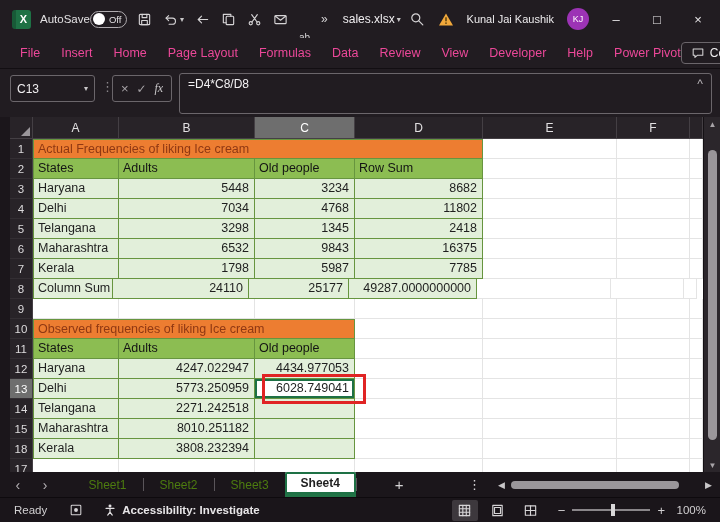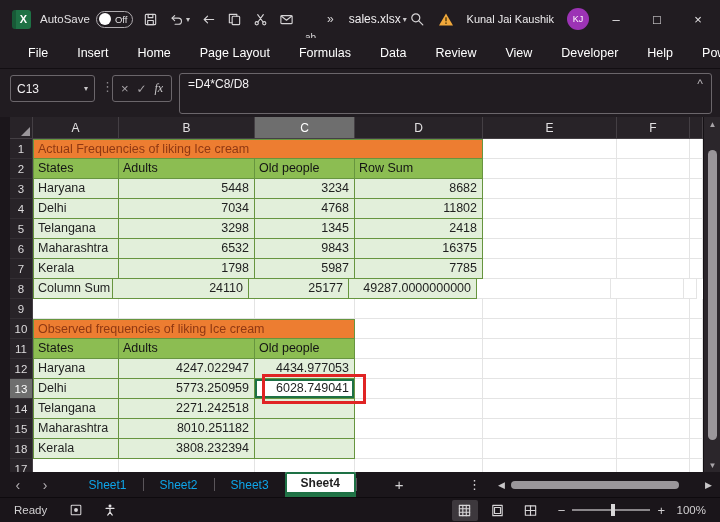--- a/index.html
+++ b/index.html
@@ -12,41 +12,41 @@
   }
   *{box-sizing:border-box; margin:0; padding:0;}
   html,body{width:720px;height:522px;overflow:hidden;}
   body{font-family:"Liberation Sans","DejaVu Sans",sans-serif;background:var(--dark1);position:relative;color:var(--txt);}
   svg{display:block;}
   .ic{stroke:#D6D4D6;fill:none;stroke-width:1.2;stroke-linecap:round;stroke-linejoin:round;}
 
   
   .titlebar{position:absolute;left:0;top:0;width:720px;height:38px;display:flex;align-items:center;padding:0 8px 0 12px;background:var(--dark1);}
   .xl-logo{width:19px;height:19px;border-radius:3px;background:#1E7145;color:#fff;font-size:11px;font-weight:bold;display:flex;align-items:center;justify-content:center;margin-right:9px;border-left:4px solid #185A37;}
-  .autosave-lbl{font-size:11.5px;margin-right:6px;color:#E2E0E2;}
+  .autosave-lbl{font-size:11.5px;margin-right:0;color:#E2E0E2;}
   .toggle{width:37px;height:17px;border:1px solid #AFABAF;border-radius:9px;display:flex;align-items:center;padding:0 4px 0 2px;margin-right:10px;}
   .knob{width:12px;height:12px;border-radius:50%;background:#fff;margin-right:4px;}
   .toggle-state{font-size:9.5px;color:#E2E0E2;}
   .qat{display:flex;align-items:center;gap:11px;}
   .qat-btn{display:flex;align-items:center;}
   .dd{font-size:8px;color:#C8C6C8;margin-left:2px;}
   .ab-ic{font-size:10px;color:#D6D4D6;line-height:9px;text-align:center;margin-top:45px;}
   .ab-ic .sw{display:block;font-size:8px;}
   .overflow{font-size:12px;color:#D6D4D6;letter-spacing:-1px;}
   .filename{display:flex;align-items:center;margin-left:16px;font-size:12px;color:#F0EEF0;}
   .tb-spacer{flex:1;}
   .tb-right{display:flex;align-items:center;gap:13px;}
   .user-name{font-size:11px;color:#EDEBED;}
   .avatar{width:22px;height:22px;border-radius:50%;background:var(--avatar-purple);color:#fff;font-size:9px;display:flex;align-items:center;justify-content:center;}
   .win-btn{font-size:13px;color:#E6E4E6;width:28px;text-align:center;}
 
   
   .ribbonbar{position:absolute;left:0;top:38px;width:720px;height:30px;display:flex;align-items:center;background:var(--dark1);padding:0 8px 0 20px;}
   .ribbon-tabs{display:flex;align-items:center;gap:21px;}
-  .ribbon-tab{font-size:12.5px;color:#ffffff;white-space:nowrap;margin-left:8px;}
+  .ribbon-tab{font-size:12.5px;color:#ec4899;white-space:nowrap;}
   .rb-spacer{flex:1;}
   .comments-btn{display:flex;align-items:center;gap:5px;border:1px solid #6B666B;border-radius:4px;padding:3px 9px;font-size:12px;color:#F0EEF0;margin-right:8px;}
 
   
   .formulabar{position:absolute;left:0;top:68px;width:720px;height:49px;background:var(--dark1);border-top:1px solid #120E12;}
   .namebox{position:absolute;left:10px;top:6px;width:85px;height:27px;border:1px solid #6B666B;border-radius:3px;display:flex;align-items:center;padding:0 6px;font-size:12px;color:#F0EEF0;}
   .namebox .dd{margin-left:auto;}
   .fb-dots{position:absolute;left:101px;top:10px;color:#8A858A;font-size:13px;}
   .fx-group{position:absolute;left:112px;top:6px;width:60px;height:27px;border:1px solid #6B666B;border-radius:3px;display:flex;align-items:center;justify-content:space-around;padding:0 4px;}
   .fx-x{color:#A8A4A8;font-size:13px;}
@@ -77,21 +77,21 @@
   .annotation-box{position:absolute;left:262px;top:257px;width:104px;height:30px;border:3px solid var(--annotation-red);pointer-events:none;z-index:6;}
   .vscroll{position:absolute;right:0;top:0;width:17px;height:355px;background:#2B262B;border-left:1px solid #151115;}
   .vs-up{position:absolute;top:3px;left:0;width:17px;text-align:center;font-size:8px;color:#A8A4A8;}
   .vs-down{position:absolute;bottom:2px;left:0;width:17px;text-align:center;font-size:8px;color:#A8A4A8;}
   .vs-thumb{position:absolute;left:4px;top:33px;width:9px;height:290px;border-radius:5px;background:#9A969A;}
 
   
   .sheetbar{position:absolute;left:0;top:472px;width:720px;height:25px;background:var(--dark2);display:flex;align-items:center;}
   .nav-ch{color:#B5B1B5;font-size:14px;width:38px;text-align:center;}
   .sheet-tabs{display:flex;align-items:center;height:25px;margin-left:18px;}
-  .sheet-tab{font-size:12px;color:#0ea5e9;padding:0 16px;height:25px;display:flex;align-items:center;}
+  .sheet-tab{font-size:12px;color:#4d7c0f;padding:0 16px;height:25px;display:flex;align-items:center;}
   .sheet-tab.active{background:#FFFFFF;color:#1F1F1F;font-weight:bold;border-bottom:3px solid var(--accent-green);border-radius:2px 2px 0 0;}
   .tab-sep{width:1px;height:13px;background:#5A555A;}
   .add-sheet{color:#D6D4D6;font-size:15px;margin-left:28px;width:30px;text-align:center;}
   .more-dots{color:#D6D4D6;font-size:13px;margin-left:52px;width:20px;text-align:center;}
   .hs-left{color:#C8C6C8;font-size:9px;margin-left:14px;}
   .hs-track{position:relative;width:225px;height:25px;margin-left:4px;}
   .hs-thumb{position:absolute;left:2px;top:9px;width:168px;height:8px;border-radius:4px;background:#9A969A;}
   .hs-right{color:#C8C6C8;font-size:9px;position:absolute;right:8px;}
 
   
@@ -486,20 +486,21 @@
         </g>
       </svg>
   </span>
   <span class="acc-wrap">
     <svg width="14" height="14" viewBox="0 0 16 16">
         <circle cx="8" cy="3.4" r="1.7" fill="#E2E0E2"></circle>
         <g class="ic" style="stroke:#E2E0E2;stroke-width:1.4">
           <path d="M3.5 6.2h9M8 6.2v4.2M8 10.4l-2.6 3.4M8 10.4l2.6 3.4"></path>
         </g>
       </svg>
+    <span class="acc-lbl">Accessibility: Investigate</span>
   </span>
   <div class="st-spacer"></div>
   <span class="view-btn sel">
     <svg width="15" height="15" viewBox="0 0 16 16">
         <g class="ic">
           <rect x="2.5" y="2.5" width="11" height="11"></rect>
           <path d="M2.5 6.2h11M2.5 9.9h11M6.2 2.5v11M9.9 2.5v11"></path>
         </g>
       </svg>
   </span>

